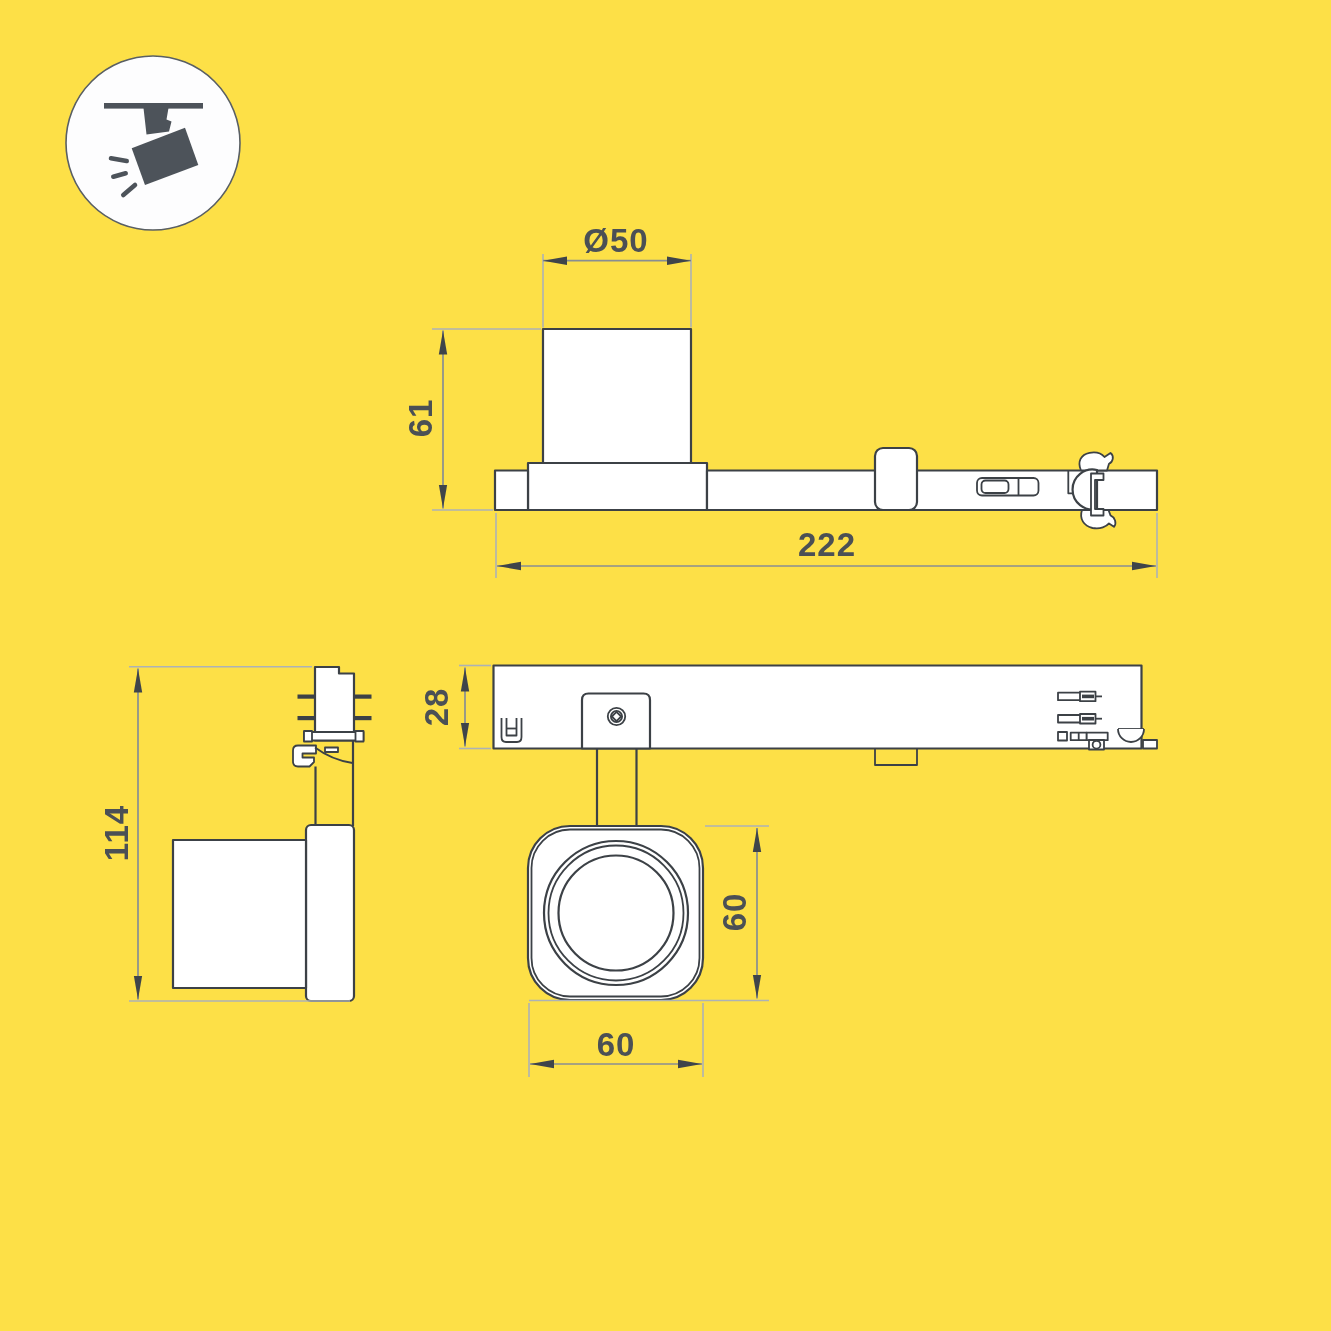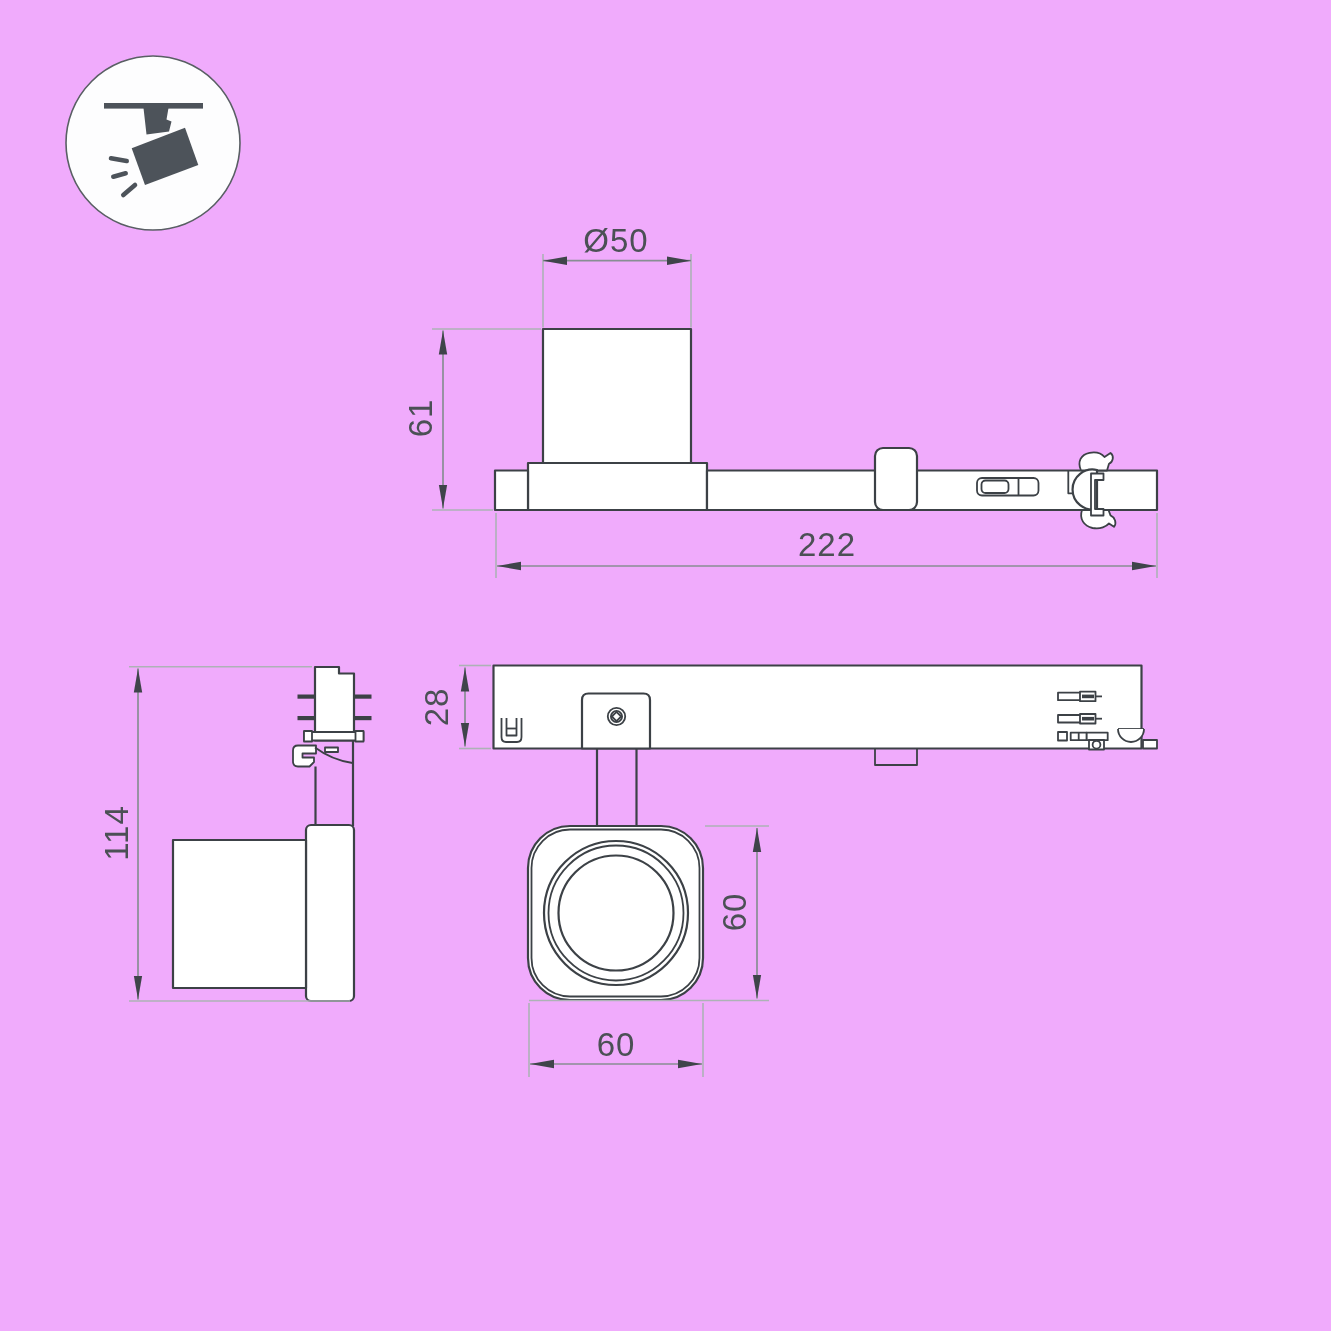--- a/index.html
+++ b/index.html
@@ -1,16 +1,16 @@
 <!DOCTYPE html>
 <html><head>
 <meta charset="utf-8">
 <style>
   html,body{margin:0;padding:0;background:#ffffff;}
-  .page{width:1331px;height:1331px;background:#f0abfc;position:relative;overflow:hidden;}
+  .page{width:1331px;height:1331px;background:#fde047;position:relative;overflow:hidden;font-weight:bold;}
   svg{display:block;}
   
   .part      {fill:#ffffff;stroke:#3c4146;stroke-width:2.2;stroke-linejoin:round;}
   .partline  {fill:none;stroke:#3c4146;stroke-width:2.2;stroke-linejoin:round;}
   .fine      {fill:#ffffff;stroke:#3c4146;stroke-width:1.8;stroke-linejoin:round;}
   .fineline  {fill:none;stroke:#3c4146;stroke-width:1.8;stroke-linejoin:round;}
   .dark      {fill:#3c4146;stroke:none;}
   .thick     {fill:none;stroke:#3c4146;stroke-width:3.6;}
   
   .ext {fill:none;stroke:#adb2b6;stroke-width:1.6;}

